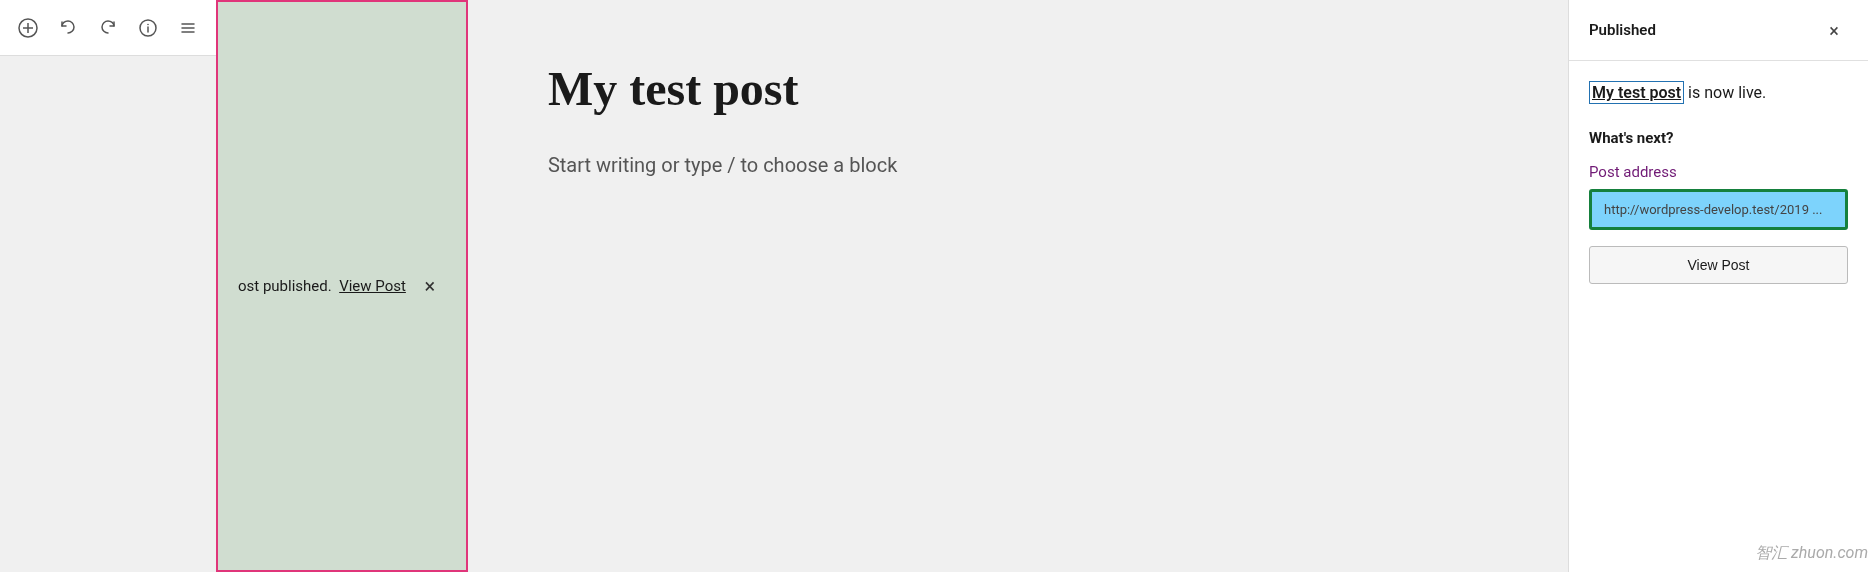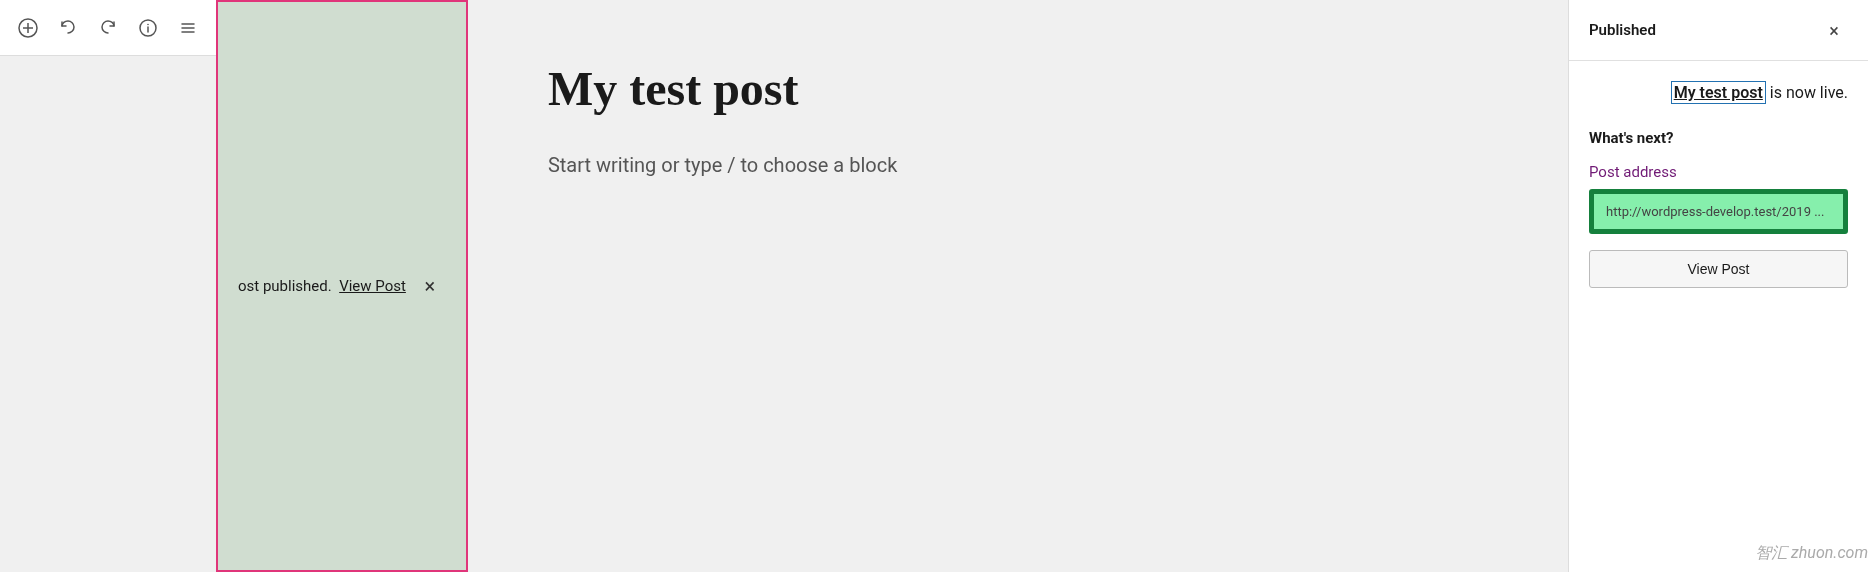--- a/index.html
+++ b/index.html
@@ -145,21 +145,20 @@
     .panel-body {
       padding: 20px;
       flex: 1;
     }
 
     .live-text {
       font-size: 16px;
       color: #1a1a1a;
       margin-bottom: 24px;
       line-height: 1.5;
-      text-align: right;
     }
 
     .live-text .post-link {
       color: #1a1a1a;
       font-weight: 600;
       text-decoration: underline;
       background: none;
       border: 1.5px solid #2271b1;
       padding: 1px 2px;
       cursor: pointer;
@@ -175,25 +174,25 @@
 
     .post-address-label {
       font-size: 15px;
       color: #701a75;
       margin-bottom: 8px;
     }
 
     .url-field {
       width: 100%;
       padding: 10px 12px;
-      border: 5px solid #15803d;
+      border: 3px solid #15803d;
       border-radius: 3px;
       font-size: 13px;
       color: #444;
-      background: #86efac;
+      background: #7dd3fc;
       margin-bottom: 16px;
       overflow: hidden;
       text-overflow: ellipsis;
       white-space: nowrap;
     }
 
     .action-buttons {
       display: flex;
       gap: 8px;
     }

